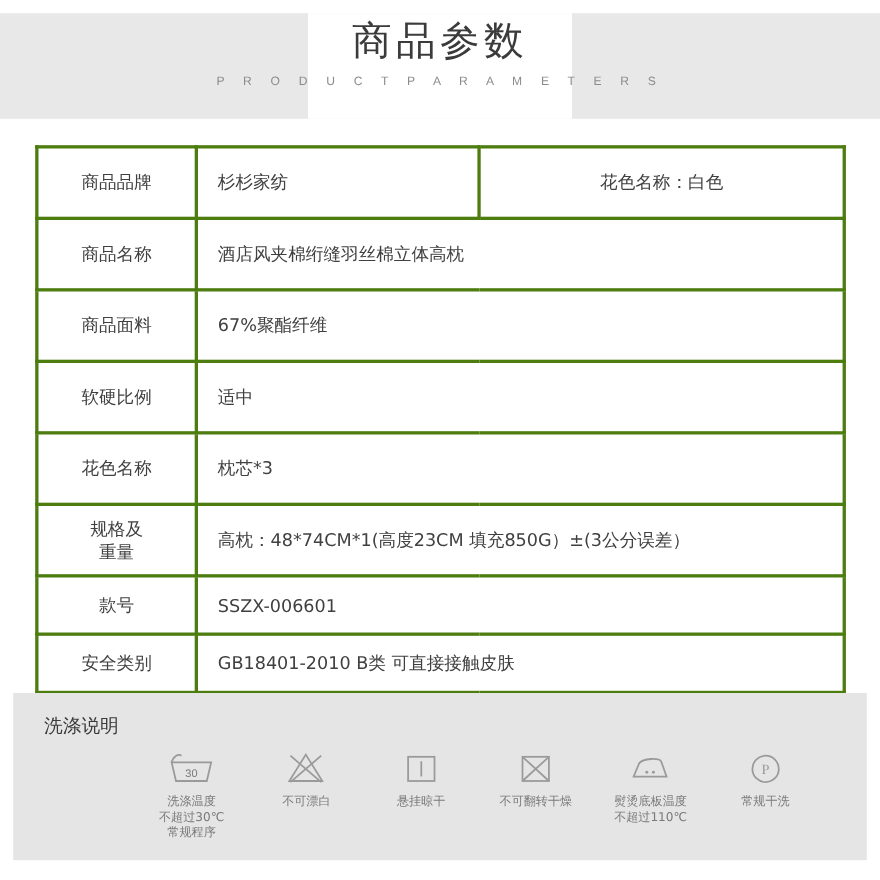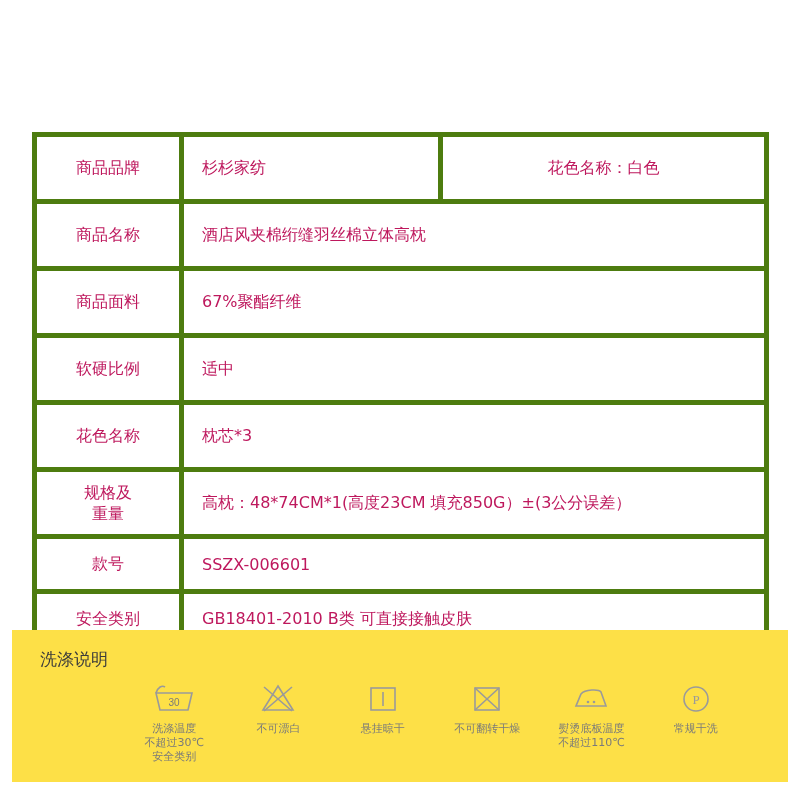--- a/index.html
+++ b/index.html
@@ -71,25 +71,25 @@
     left: 32px;
     top: 132px;
     width: 737px;
   }
   table.spec {
     width: 100%;
     border-collapse: collapse;
     table-layout: fixed;
   }
   table.spec td {
-    border: 5px solid #4d7c0f;
+    border: 3px solid #4d7c0f;
     height: 60px;
     vertical-align: middle;
     font-size: 16px;
-    color: #be185d;
+    color: #404040;
     font-family: "DejaVu Sans", "Liberation Sans", sans-serif;
   }
   td.label {
     width: 134px;
     text-align: center;
     font-size: 16px;
     color: #333333;
     padding: 0 4px;
   }
   td.value {
@@ -108,21 +108,21 @@
     border-left: 1px solid #d9d9d9;
   }
 
   
   .care {
     position: absolute;
     left: 12px;
     top: 630px;
     width: 776px;
     height: 152px;
-    background: #fde047;
+    background: #e5e5e5;
     box-sizing: border-box;
   }
   .care-title {
     position: absolute;
     left: 28px;
     top: 18px;
     font-size: 17px;
     color: #3b3b3b;
     font-family: "DejaVu Sans", "Liberation Sans", sans-serif;
   }
@@ -153,20 +153,29 @@
     font-family: "DejaVu Sans", "Liberation Sans", sans-serif;
     white-space: pre-line;
   }
   svg { display: block; }
 </style>
 </head>
 <body>
 
 <div class="page">
 
+  <div class="header">
+    <div class="header-band">
+      <div class="inner-white"></div>
+    </div>
+    <div class="header-text">
+      <div class="header-title">商品参数</div>
+      <div class="header-sub">P R O D U C T    P A R A M E T E R S</div>
+    </div>
+  </div>
 
   <div class="spec-wrap">
     <table class="spec">
       <tbody>
         <tr>
           <td class="label">商品品牌</td>
           <td class="value" style="width:235px">杉杉家纺</td>
           <td class="value-center no-left">花色名称：白色</td>
         </tr>
         <tr>
@@ -209,21 +218,21 @@
       <div class="care-item">
         <div class="care-glyph">
           <svg width="42" height="32" viewBox="0 0 42 32">
             <path d="M3 11 L39 11 L35 28 L7 28 Z" fill="none" stroke="#9a9a9a" stroke-width="1.6"></path>
             <path d="M3 11 C5 5, 9 3, 12 5" fill="none" stroke="#9a9a9a" stroke-width="1.6"></path>
             <text x="21" y="24" font-size="10" fill="#7a7a7a" text-anchor="middle" font-family="Liberation Sans, sans-serif">30</text>
           </svg>
         </div>
         <div class="care-caption">洗涤温度
 不超过30℃
-安全类别</div>
+常规程序</div>
       </div>
 
       <div class="care-item">
         <div class="care-glyph">
           <svg width="42" height="32" viewBox="0 0 42 32">
             <path d="M21 4 L36 28 L6 28 Z" fill="none" stroke="#9a9a9a" stroke-width="1.6"></path>
             <line x1="7" y1="5" x2="35" y2="29" stroke="#9a9a9a" stroke-width="1.6"></line>
             <line x1="35" y1="5" x2="7" y2="29" stroke="#9a9a9a" stroke-width="1.6"></line>
           </svg>
         </div>

